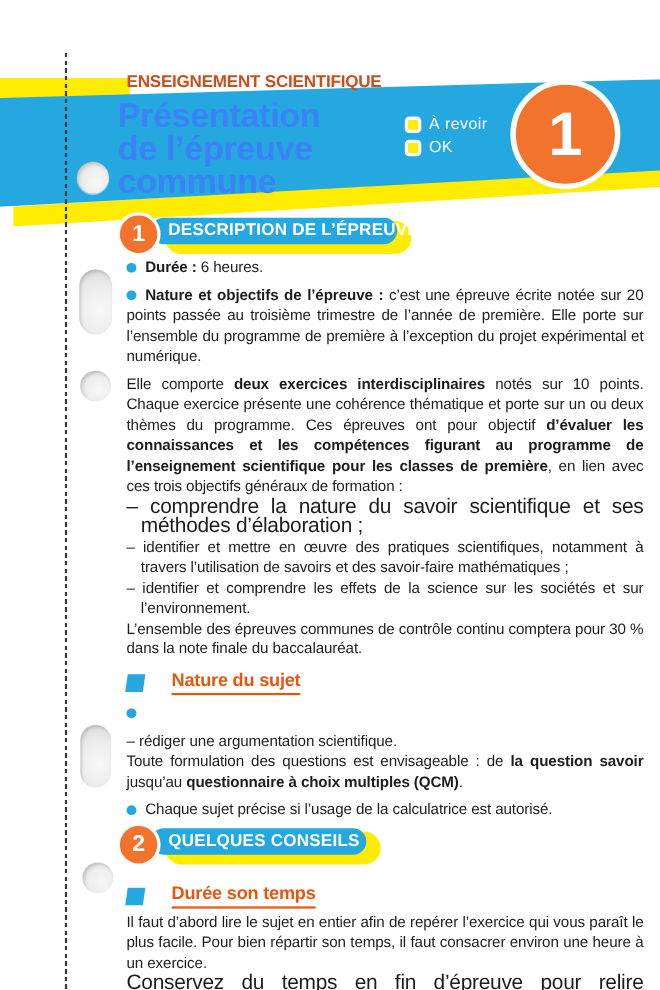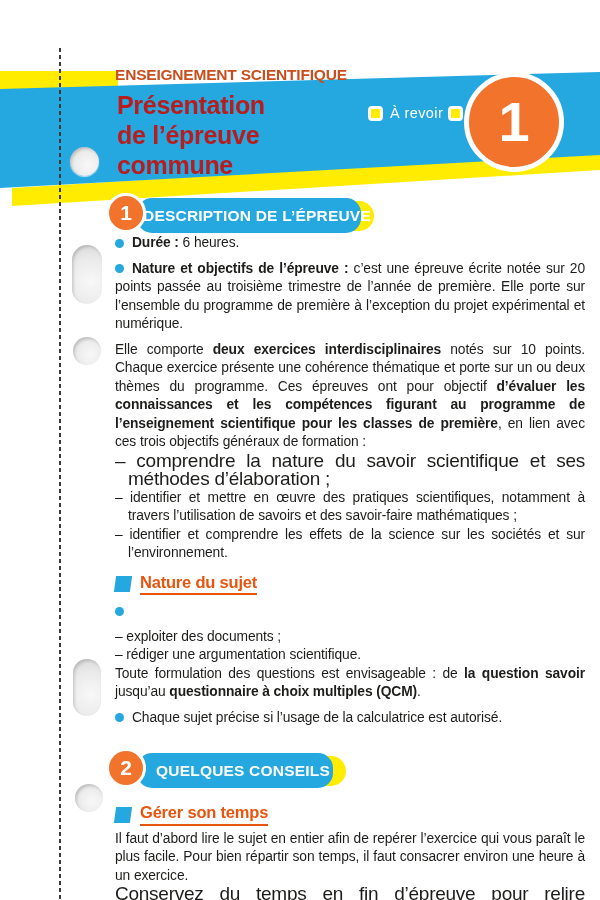--- a/index.html
+++ b/index.html
@@ -24,55 +24,55 @@
   .n5 { left:75px; top:736px; width:28px; height:28px; border-radius:50%; }
   
   header { position:absolute; left:0; top:0; width:600px; height:175px; }
   .yellow-top    { position:absolute; left:0; top:23px; width:118px; height:18px; background:var(--yellow,#ffec00); z-index:1; }
   .yellow-bottom { position:absolute; left:0; top:0; width:600px; height:175px; background:var(--yellow,#ffec00); z-index:1;
                    clip-path:polygon(12px 140px,600px 104px,600px 122px,12px 158px); }
   .blue-band     { position:absolute; left:0; top:0; width:600px; height:175px; background:var(--blue,#25a8e0); z-index:2;
                    clip-path:polygon(0 41px,600px 24px,600px 107px,0 140px); }
   .kicker { position:absolute; left:115px; top:18px; z-index:3; font-size:15.5px; font-weight:bold;
             letter-spacing:-0.2px; color:var(--kicker-orange,#c94e1d); }
-  .chapter-title { position:absolute; left:117px; top:42px; z-index:3; color:#b91c1c; font-weight:bold;
-                   font-size:25px; line-height:30px; letter-spacing:-0.3px; }
-  .checks { position:absolute; left:368px; top:57px; z-index:3; display:flex; flex-direction:row; gap:5px; }
+  .chapter-title { position:absolute; left:107px; top:42px; z-index:3; color:#3b82f6; font-weight:bold;
+                   font-size:31px; line-height:30px; letter-spacing:-0.3px; }
+  .checks { position:absolute; left:368px; top:57px; z-index:3; display:flex; flex-direction:column; gap:5px; }
   .check-row { display:flex; align-items:center; gap:7px; }
   .checkbox { width:9px; height:9px; background:var(--yellow,#ffec00); border:3px solid #fff; border-radius:4px; }
   .check-label { color:#fff; font-size:14.5px; letter-spacing:.4px; }
   .chapter-circle { position:absolute; left:464px; top:24px; z-index:4; width:90px; height:90px;
                     border-radius:50%; background:var(--orange,#f2732c); border:5px solid #fff;
                     display:flex; align-items:center; justify-content:center; }
   .chapter-circle span { color:#fff; font-weight:bold; font-size:56px; line-height:1; }
   
   .sec-banner { position:absolute; left:0; width:600px; height:42px; z-index:3; }
   .s1 { top:145px; } .s2 { top:700px; }
   .sec-yellow { position:absolute; top:8px; left:150px; height:30px; border-radius:15px; background:var(--yellow,#ffec00); }
   .s1 .sec-yellow { width:224px; } .s2 .sec-yellow { width:196px; }
-  .sec-blue { position:absolute; top:5px; left:137px; height:35px; border-radius:15px; background:var(--blue,#25a8e0);
-              display:flex; align-items:center; justify-content:center; }
+  .sec-blue { position:absolute; top:5px; left:137px; height:24px; border-radius:15px; background:var(--blue,#25a8e0);
+              display:flex; align-items:center; justify-content:flex-start; }
   .s1 .sec-blue { width:224px; } .s2 .sec-blue { width:196px; }
   .sec-title { color:#fff; font-weight:bold; font-size:15.5px; letter-spacing:.2px; padding-left:16px; white-space:nowrap; }
   .sec-circle { position:absolute; left:106px; top:0; width:34px; height:34px; border-radius:50%;
                 background:var(--orange,#f2732c); border:3px solid #fff; color:#fff; font-weight:bold;
                 font-size:21px; display:flex; align-items:center; justify-content:center; }
   
   .body-col { position:absolute; left:115px; width:470px; z-index:2; color:var(--text,#1d1d1b);
               font-size:13.8px; line-height:18.5px; text-align:justify; letter-spacing:-0.1px; }
   .col1 { top:184px; } .col2 { top:745px; }
   .block { margin:0; }
   .block.bullet { margin-top:7px; margin-bottom:7px; }
   .col1 .block.bullet:first-child { margin-top:2px; }
   .dot { display:inline-block; width:9px; height:9px; border-radius:50%; background:var(--blue,#25a8e0);
          margin-right:8px; position:relative; top:0.5px; }
   .block.dash { padding-left:13px; text-indent:-13px; }
   .block b { font-weight:bold; }
   .tight { font-size:19px; letter-spacing:-0.25px; }
-  .subhead { margin:11px 0 4px; display:flex; align-items:center; gap:9px; text-align:left; }
+  .subhead { margin:11px 0 4px; display:flex; align-items:center; gap:25px; text-align:left; }
   .subhead-square { width:16px; height:16px; background:var(--blue,#25a8e0); transform:skewX(-8deg); flex:0 0 auto; }
   .subhead-text { color:var(--heading-orange,#e8550f); font-weight:bold; font-size:16.5px; line-height:1;
                   letter-spacing:-0.2px; border-bottom:2.5px solid var(--heading-orange,#e8550f); padding-bottom:3px; }
   
   .footer-badge { position:absolute; left:416px; top:858px; height:25px; z-index:3;
                   background:var(--footer-blue,#1799d6); color:#fff; font-weight:bold; font-size:14px;
                   line-height:25px; padding:0 11px; letter-spacing:.2px;font-style:italic; }
   .page-num { position:absolute; left:552px; top:861px; z-index:3; font-size:10px; font-weight:bold; color:#b91c1c; }
 </style>
 </head>
@@ -117,45 +117,45 @@
     </div>
   </div>
 
   <div class="body-col col1">
       <div class="block bullet"><span class="dot"></span><b>Durée : </b><span>6 heures.</span></div>
       <div class="block bullet"><span class="dot"></span><b>Nature et objectifs de l’épreuve : </b><span>c’est une épreuve écrite notée sur 20 points passée au troisième trimestre de l’année de première. Elle porte sur l’ensemble du programme de première à l’exception du projet expérimental et numérique.</span></div>
       <div class="block para"><span>Elle comporte </span><b>deux exercices interdisciplinaires</b><span> notés sur 10 points. Chaque exercice présente une cohérence thématique et porte sur un ou deux thèmes du programme. Ces épreuves ont pour objectif </span><b>d’évaluer les connaissances et les compétences figurant au programme de l’enseignement scientifique pour les classes de première</b><span>, en lien avec ces trois objectifs généraux de formation :</span></div>
       <div class="block dash tight"><span>– comprendre la nature du savoir scientifique et ses méthodes d’élaboration ;</span></div>
       <div class="block dash"><span>– identifier et mettre en œuvre des pratiques scientifiques, notamment à travers l’utilisation de savoirs et des savoir-faire mathématiques ;</span></div>
       <div class="block dash"><span>– identifier et comprendre les effets de la science sur les sociétés et sur l’environnement.</span></div>
+      <div class="block para"><span>L’ensemble des épreuves communes de contrôle continu comptera pour 30 % dans la note finale du baccalauréat.</span></div>
       <div class="subhead">
         <span class="subhead-square"></span>
         <span class="subhead-text">Nature du sujet</span>
       </div>
       <div class="block bullet"><span class="dot"></span></div>
-      <div class="block dash"><span>– exploiter des documents ;</span></div>
       <div class="block dash"><span>– rédiger une argumentation scientifique.</span></div>
       <div class="block para"><span>Toute formulation des questions est envisageable : de </span><b>la question savoir</b><span> jusqu’au </span><b>questionnaire à choix multiples (QCM)</b><span>.</span></div>
       <div class="block bullet"><span class="dot"></span><span>Chaque sujet précise si l’usage de la calculatrice est autorisé.</span></div>
     </div>
 
   <div class="sec-banner s2">
     <div class="sec-yellow"></div>
     <div class="sec-blue">
       <span class="sec-title">QUELQUES CONSEILS</span>
     </div>
     <div class="sec-circle">
       <span>2</span>
     </div>
   </div>
 
   <div class="body-col col2">
       <div class="subhead">
         <span class="subhead-square"></span>
-        <span class="subhead-text">Gérer son temps</span>
+        <span class="subhead-text">Durée son temps</span>
       </div>
       <div class="block para"><span>Il faut d’abord lire le sujet en entier afin de repérer l’exercice qui vous paraît le plus facile. Pour bien répartir son temps, il faut consacrer environ une heure à un exercice.</span></div>
       <div class="block para tight"><span>Conservez du temps en fin d’épreuve pour relire attentivement votre copie.</span></div>
     </div>
 
   <div class="notch n1"></div>
   <div class="notch n2"></div>
   <div class="notch n3"></div>
   <div class="notch n4"></div>
   <div class="notch n5"></div>

